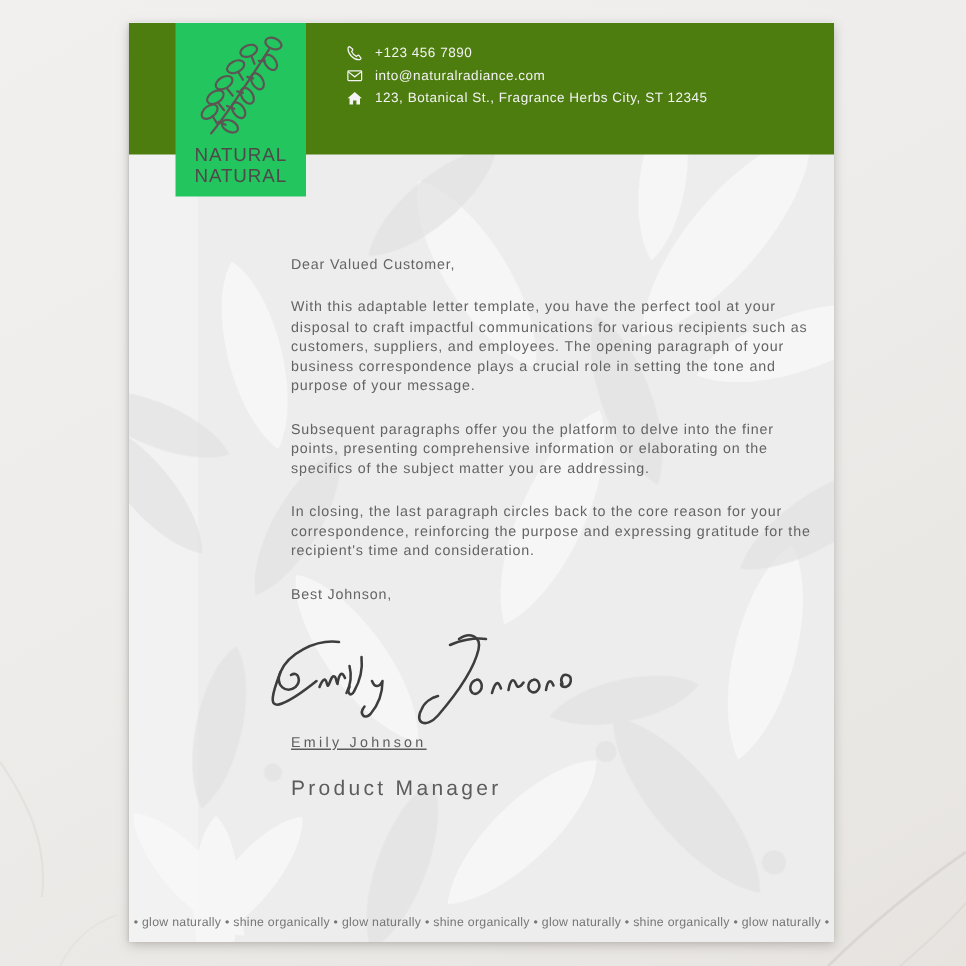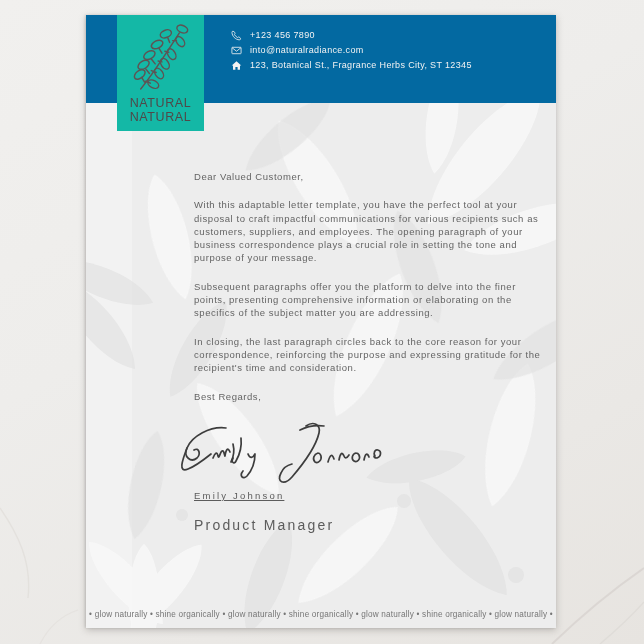--- a/index.html
+++ b/index.html
@@ -3,26 +3,26 @@
 <meta charset="utf-8">
 <style>
   html,body{margin:0;padding:0;}
   body{width:644px;height:644px;font-family:"Liberation Sans",sans-serif;}
   .scene{position:relative;width:644px;height:644px;overflow:hidden;
          background:linear-gradient(150deg,#f1f0ee 0%,#eeedeb 40%,#eae8e5 75%,#e7e4e0 100%);}
   .vein-svg{position:absolute;inset:0;z-index:0;}
   .page{position:absolute;left:86px;top:15px;width:470px;height:613px;background:#ededed;
         box-shadow:0 2px 7px rgba(110,105,100,.38), -1px 0 2px rgba(110,105,100,.22);z-index:1;}
   .pattern{position:absolute;inset:0;z-index:1;}
-  .headerbar{position:absolute;left:0;top:0;width:470px;height:88px;background:#0369a1;z-index:2;}
+  .headerbar{position:absolute;left:0;top:0;width:470px;height:88px;background:#4d7c0f;z-index:2;}
   .contacts{position:absolute;left:145px;top:15px;display:flex;flex-direction:column;gap:4.6px;z-index:3;}
   .contact-row{display:flex;align-items:center;gap:8px;height:10.5px;}
   .contact-row svg{flex:0 0 auto;display:block;}
   .contact-text{font-size:9px;letter-spacing:.35px;color:#f3f3f3;white-space:nowrap;}
-  .logo-square{position:absolute;left:31px;top:0;width:87px;height:116px;background:#14b8a6;z-index:4;
+  .logo-square{position:absolute;left:31px;top:0;width:87px;height:116px;background:#22c55e;z-index:4;
                display:flex;flex-direction:column;align-items:center;}
   .logo-art{margin-top:9px;}
   .brand-name{position:absolute;bottom:7px;left:0;right:0;text-align:center;
               font-size:12.5px;line-height:1.12;letter-spacing:.6px;color:#4f4949;}
   .letter-body{position:absolute;left:64px;top:155px;width:352px;z-index:2;color:#646464;
                font-size:9.5px;line-height:13.3px;letter-spacing:.55px;margin-left:44px;}
   .letter-body p{margin:0 0 15px 0;}
   .salutation{margin:0 0 14px 0;}
   .closing{margin:34px 0 0 0;}
   .sig-svg{display:block;margin:2px 0 0 -16px;}
@@ -144,21 +144,21 @@
         <div>NATURAL</div>
         <div>NATURAL</div>
       </div>
     </div>
 
     <div class="letter-body">
       <p class="salutation">Dear Valued Customer,</p>
       <p>With this adaptable letter template, you have the perfect tool at your disposal to craft impactful communications for various recipients such as customers, suppliers, and employees. The opening paragraph of your business correspondence plays a crucial role in setting the tone and purpose of your message.</p>
       <p>Subsequent paragraphs offer you the platform to delve into the finer points, presenting comprehensive information or elaborating on the specifics of the subject matter you are addressing.</p>
       <p>In closing, the last paragraph circles back to the core reason for your correspondence, reinforcing the purpose and expressing gratitude for the recipient's time and consideration.</p>
-      <p class="closing">Best Regards,</p>
+      <p class="closing">Best Johnson,</p>
 
       <svg class="sig-svg" width="215" height="70" viewBox="0 0 215 70">
         <g stroke="#3d3d3d" stroke-width="1.7" fill="none" stroke-linecap="round" stroke-linejoin="round">
           <path d="M48,10 C32,8 14,18 9,30 C5,39 13,45 19,40 C23,36 21,29 16,32"></path>
           <path d="M9,30 C4,43 0,55 10,51 C18,48 28,40 33,36"></path>
           <path d="M35,40 c2,-5 4,-7 5,-2 c1,4 2,-4 4,-5 c2,-1 2,3 3,5 c1,-7 3,-9 5,-4"></path>
           <path d="M55,26 c2,8 0,14 -2,18"></path>
           <path d="M63,20 c1,9 -1,16 -5,23 c-2,4 -5,1 -3,-3"></path>
           <path d="M70,36 c2,5 5,4 7,0 c0,7 -2,15 -8,22 c-4,4 -8,0 -4,-5"></path>
           <path d="M128,8 c7,-5 15,-2 13,7 c-3,13 -15,30 -27,44 c-8,9 -16,5 -11,-4 c2,-5 7,-8 11,-9"></path>

